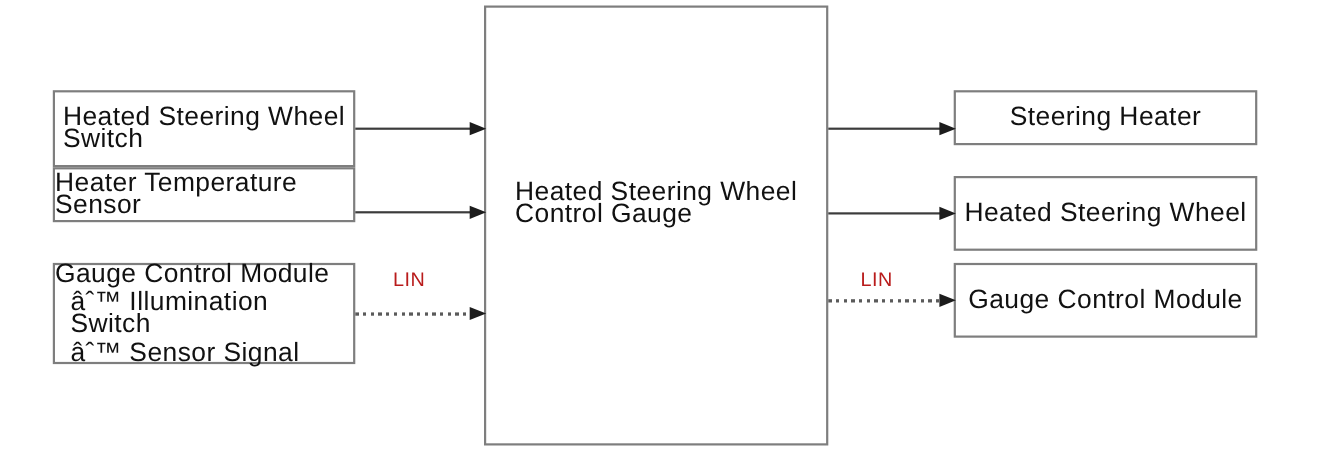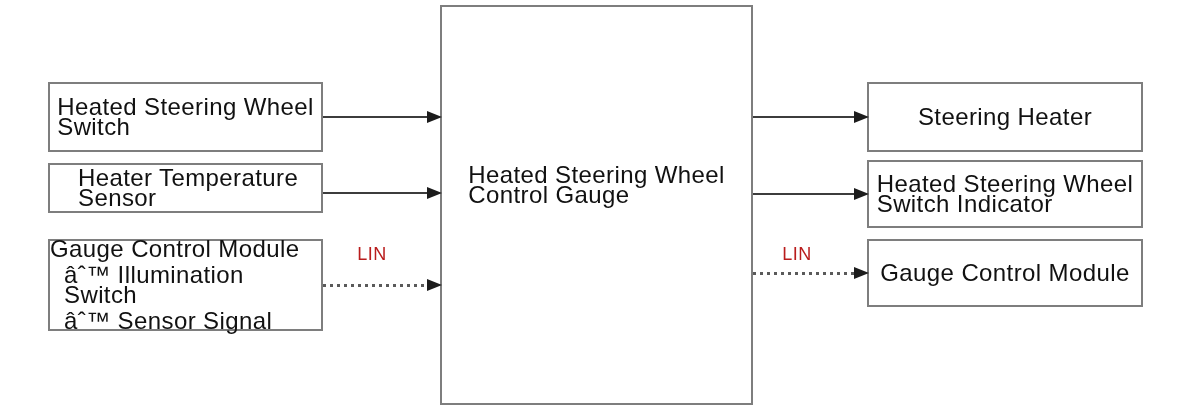--- a/index.html
+++ b/index.html
@@ -22,29 +22,29 @@
     font-size: 24px;
     line-height: 20px;
     letter-spacing: 0.4px;
   }
   .box-text { width: fit-content; text-align: left; }
   .box-text span { display: block; }
   .box-text .bullet { margin-top: 6px; padding-left: 14px; }
 
   
   .l1 { left: 48px;  top: 82px;  width: 275px; height: 70px; }
-  .l2 { left: 48px;  top: 163px; width: 275px; height: 50px; padding-left: 28px; }
+  .l2 { left: 48px;  top: 152px; width: 275px; height: 50px; }
   .l3 { left: 48px;  top: 239px; width: 275px; height: 92px; }
 
   
   .cu { left: 440px; top: 5px; width: 313px; height: 400px; }
   .cu .box-text { transform: translateY(-20px); }
 
   
-  .r1 { left: 867px; top: 82px;  width: 276px; height: 70px; }
+  .r1 { left: 867px; top: 82px;  width: 276px; height: 50px; }
   .r2 { left: 867px; top: 160px; width: 276px; height: 68px; }
   .r3 { left: 867px; top: 239px; width: 276px; height: 68px; }
 
   
   .arrow { position: absolute; height: 12px; }
   .arrow .shaft {
     position: absolute; left: 0; right: 12px; top: 5px; height: 2px;
     background: #3c3c3c;
   }
   .arrow.dotted .shaft {
@@ -109,21 +109,20 @@
 
   <div class="box r1">
     <div class="box-text">
       <span>Steering Heater</span>
     </div>
   </div>
 
   <div class="box r2">
     <div class="box-text">
       <span>Heated Steering Wheel</span>
-      <span>Switch Indicator</span>
     </div>
   </div>
 
   <div class="box r3">
     <div class="box-text">
       <span>Gauge Control Module</span>
     </div>
   </div>
 
   <div class="arrow a-in-1">

